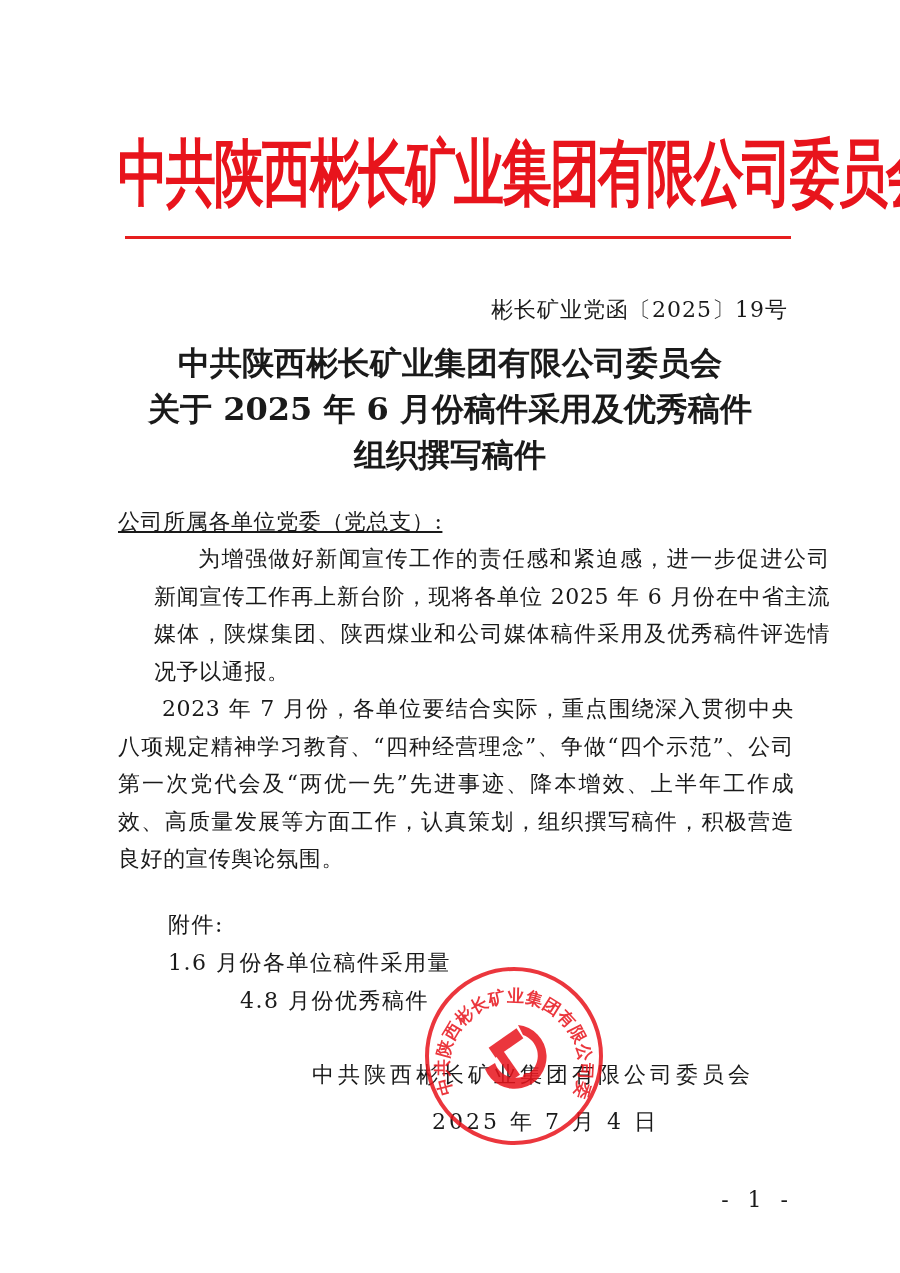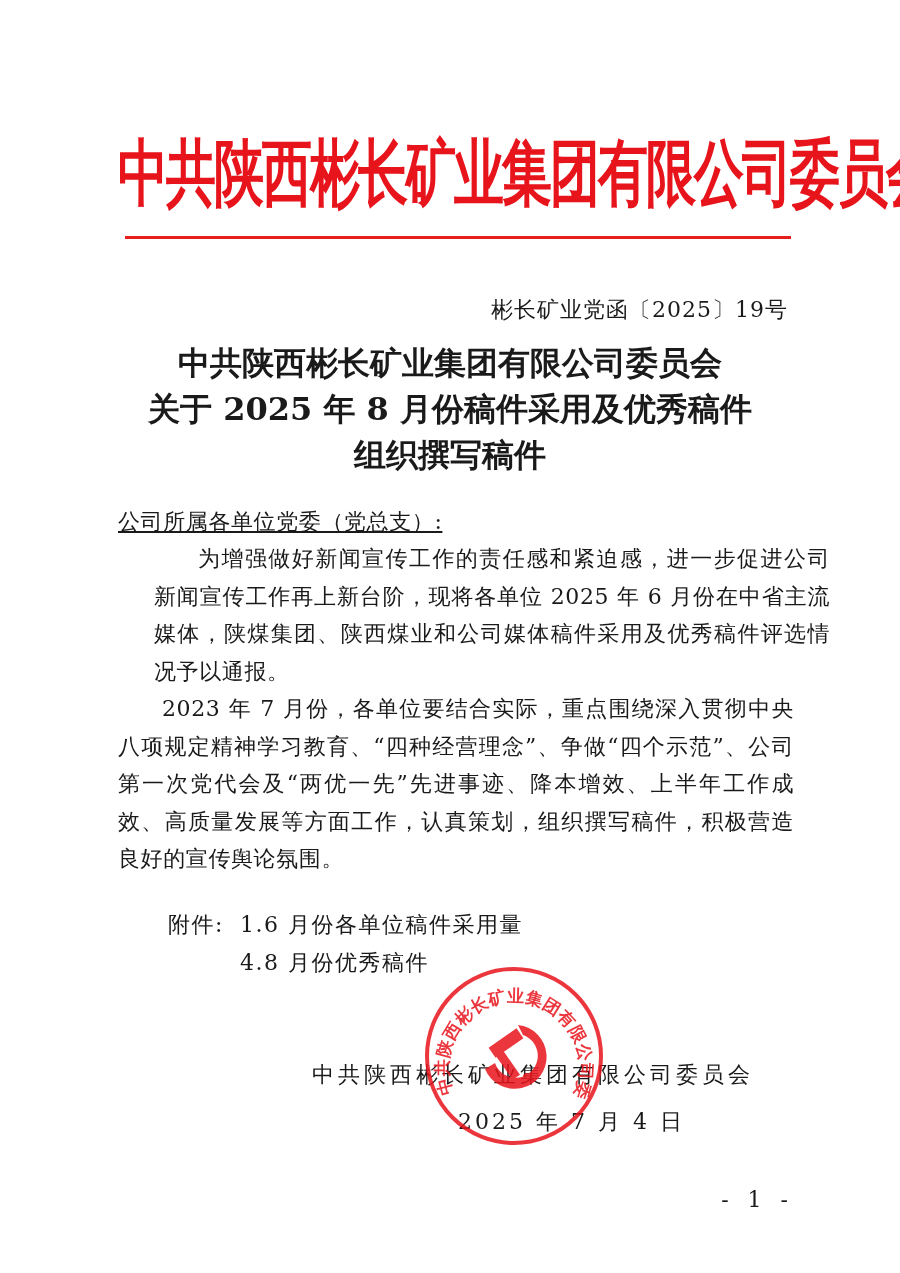--- a/index.html
+++ b/index.html
@@ -17,41 +17,41 @@
   .doc-number { position: absolute; right: 112px; top: 252px; font-size: 22px; line-height: 40px; letter-spacing: 1px; white-space: nowrap; margin-top: 38px; }
   .title { position: absolute; left: 100px; width: 700px; top: 340px; text-align: center;
            font-weight: bold; font-size: 32px; line-height: 46px; }
   .title div { white-space: nowrap; }
   .body { position: absolute; left: 118px; width: 676px; font-size: 22px; line-height: 37.5px; text-align: justify; letter-spacing: 0.6px; }
   .salutation { top: 503px; text-decoration: underline; }
   .p1 { top: 540px; margin-left: 36px; }
   .p2 { top: 690px; }
   .indent { text-indent: 44px; }
   .attach { position: absolute; left: 168px; top: 906px; font-size: 22px; line-height: 38px; letter-spacing: 1.5px; }
-  .attach .row { display: flex; white-space: nowrap; }
+  .attach .row { display: flex; white-space: nowrap; flex-direction: column; }
   .attach .lbl { width: 72px; }
   .attach .row2 { padding-left: 72px; }
   .sign { position: absolute; left: 312px; top: 1057px; font-size: 22px; line-height: 36px; letter-spacing: 4px; white-space: nowrap; }
-  .date { position: absolute; left: 432px; top: 1104px; font-size: 22px; line-height: 36px; letter-spacing: 3px; white-space: nowrap; margin-left: 26px; }
+  .date { position: absolute; left: 432px; top: 1104px; font-size: 22px; line-height: 36px; letter-spacing: 3px; white-space: nowrap; }
   .page-num { position: absolute; right: 106px; top: 1182px; font-size: 22px; line-height: 36px; letter-spacing: 6px; white-space: nowrap; }
   .seal { position: absolute; left: 423px; top: 965px; width: 182px; height: 182px; opacity: 0.85; pointer-events: none; }
 </style>
 </head>
 <body>
 
 <div class="page">
 
   <div class="red-head">中共陕西彬长矿业集团有限公司委员会文件</div>
   <div class="red-rule"></div>
 
   <div class="doc-number">彬长矿业党函〔2025〕19号</div>
 
   <div class="title">
     <div>中共陕西彬长矿业集团有限公司委员会</div>
-    <div>关于 2025 年 8 月份稿件采用及优秀稿件</div>
+    <div>关于 2025 年 6 月份稿件采用及优秀稿件</div>
     <div>组织撰写稿件</div>
   </div>
 
   <div class="body salutation">公司所属各单位党委（党总支）:</div>
   <div class="body p1 indent">为增强做好新闻宣传工作的责任感和紧迫感，进一步促进公司新闻宣传工作再上新台阶，现将各单位 2025 年 6 月份在中省主流媒体，陕煤集团、陕西煤业和公司媒体稿件采用及优秀稿件评选情况予以通报。</div>
   <div class="body p2 indent">2023 年 7 月份，各单位要结合实际，重点围绕深入贯彻中央八项规定精神学习教育、“四种经营理念”、争做“四个示范”、公司第一次党代会及“两优一先”先进事迹、降本增效、上半年工作成效、高质量发展等方面工作，认真策划，组织撰写稿件，积极营造良好的宣传舆论氛围。</div>
 
   <div class="attach">
     <div class="row">
       <span class="lbl">附件:</span>

